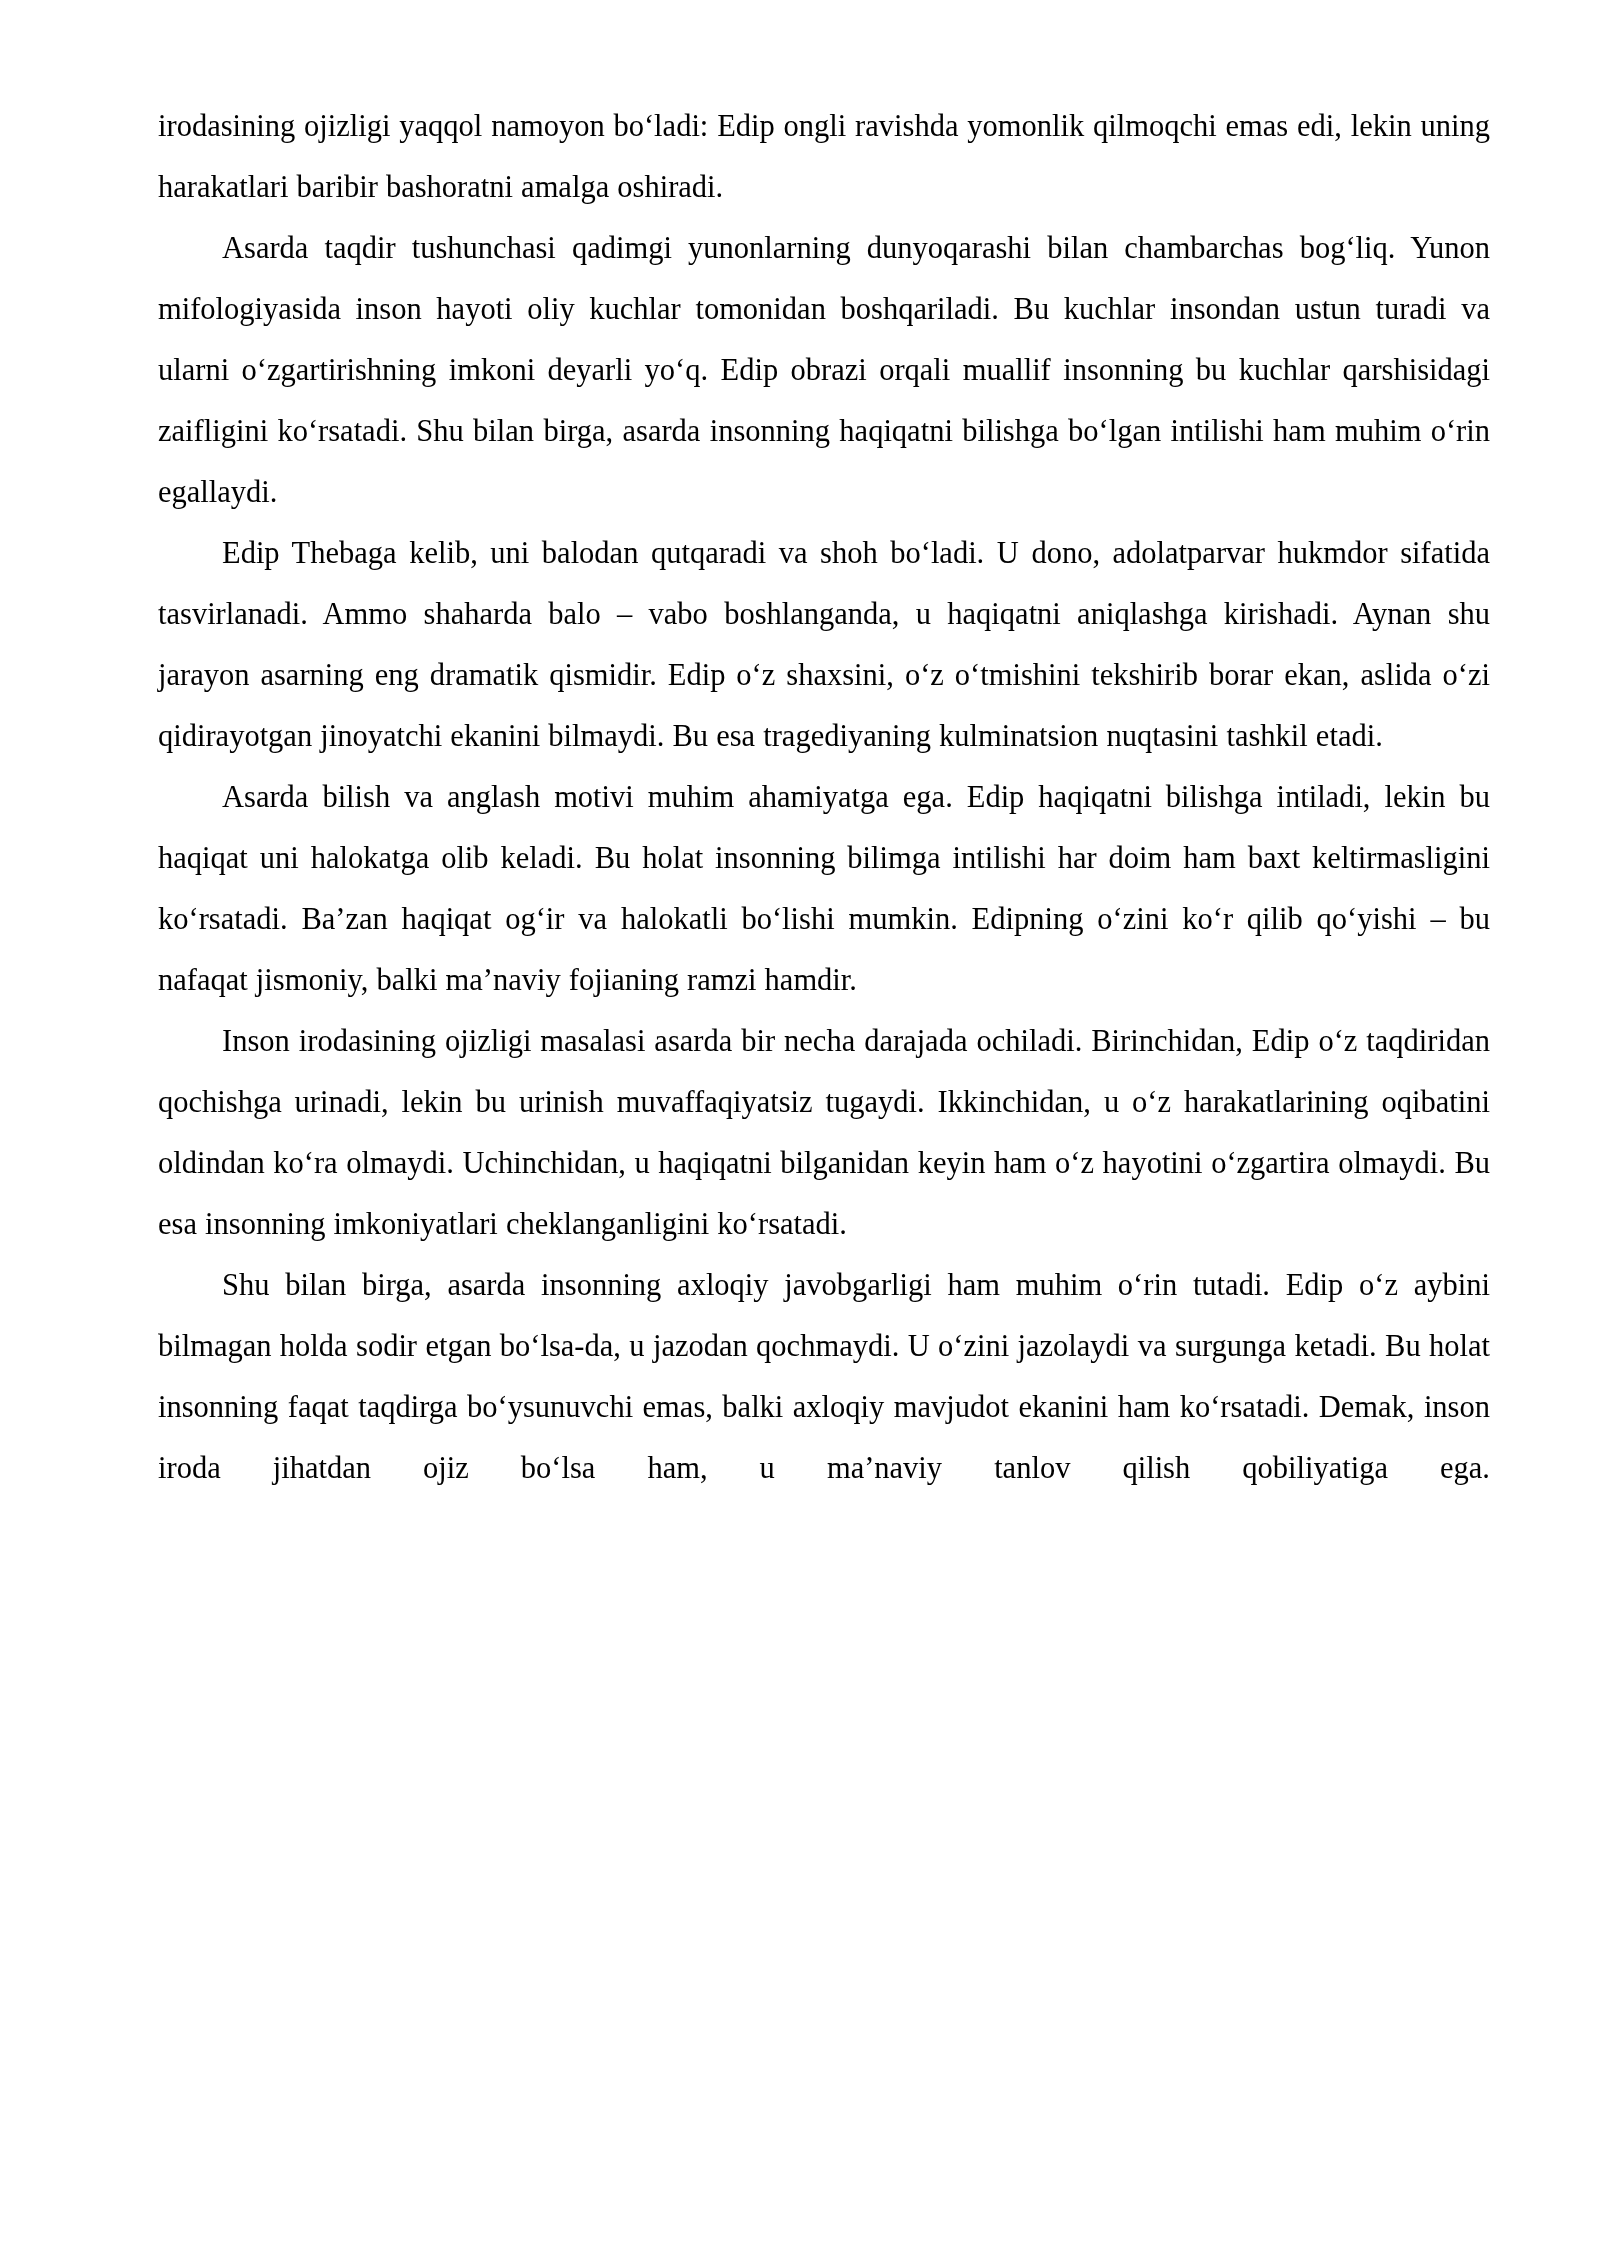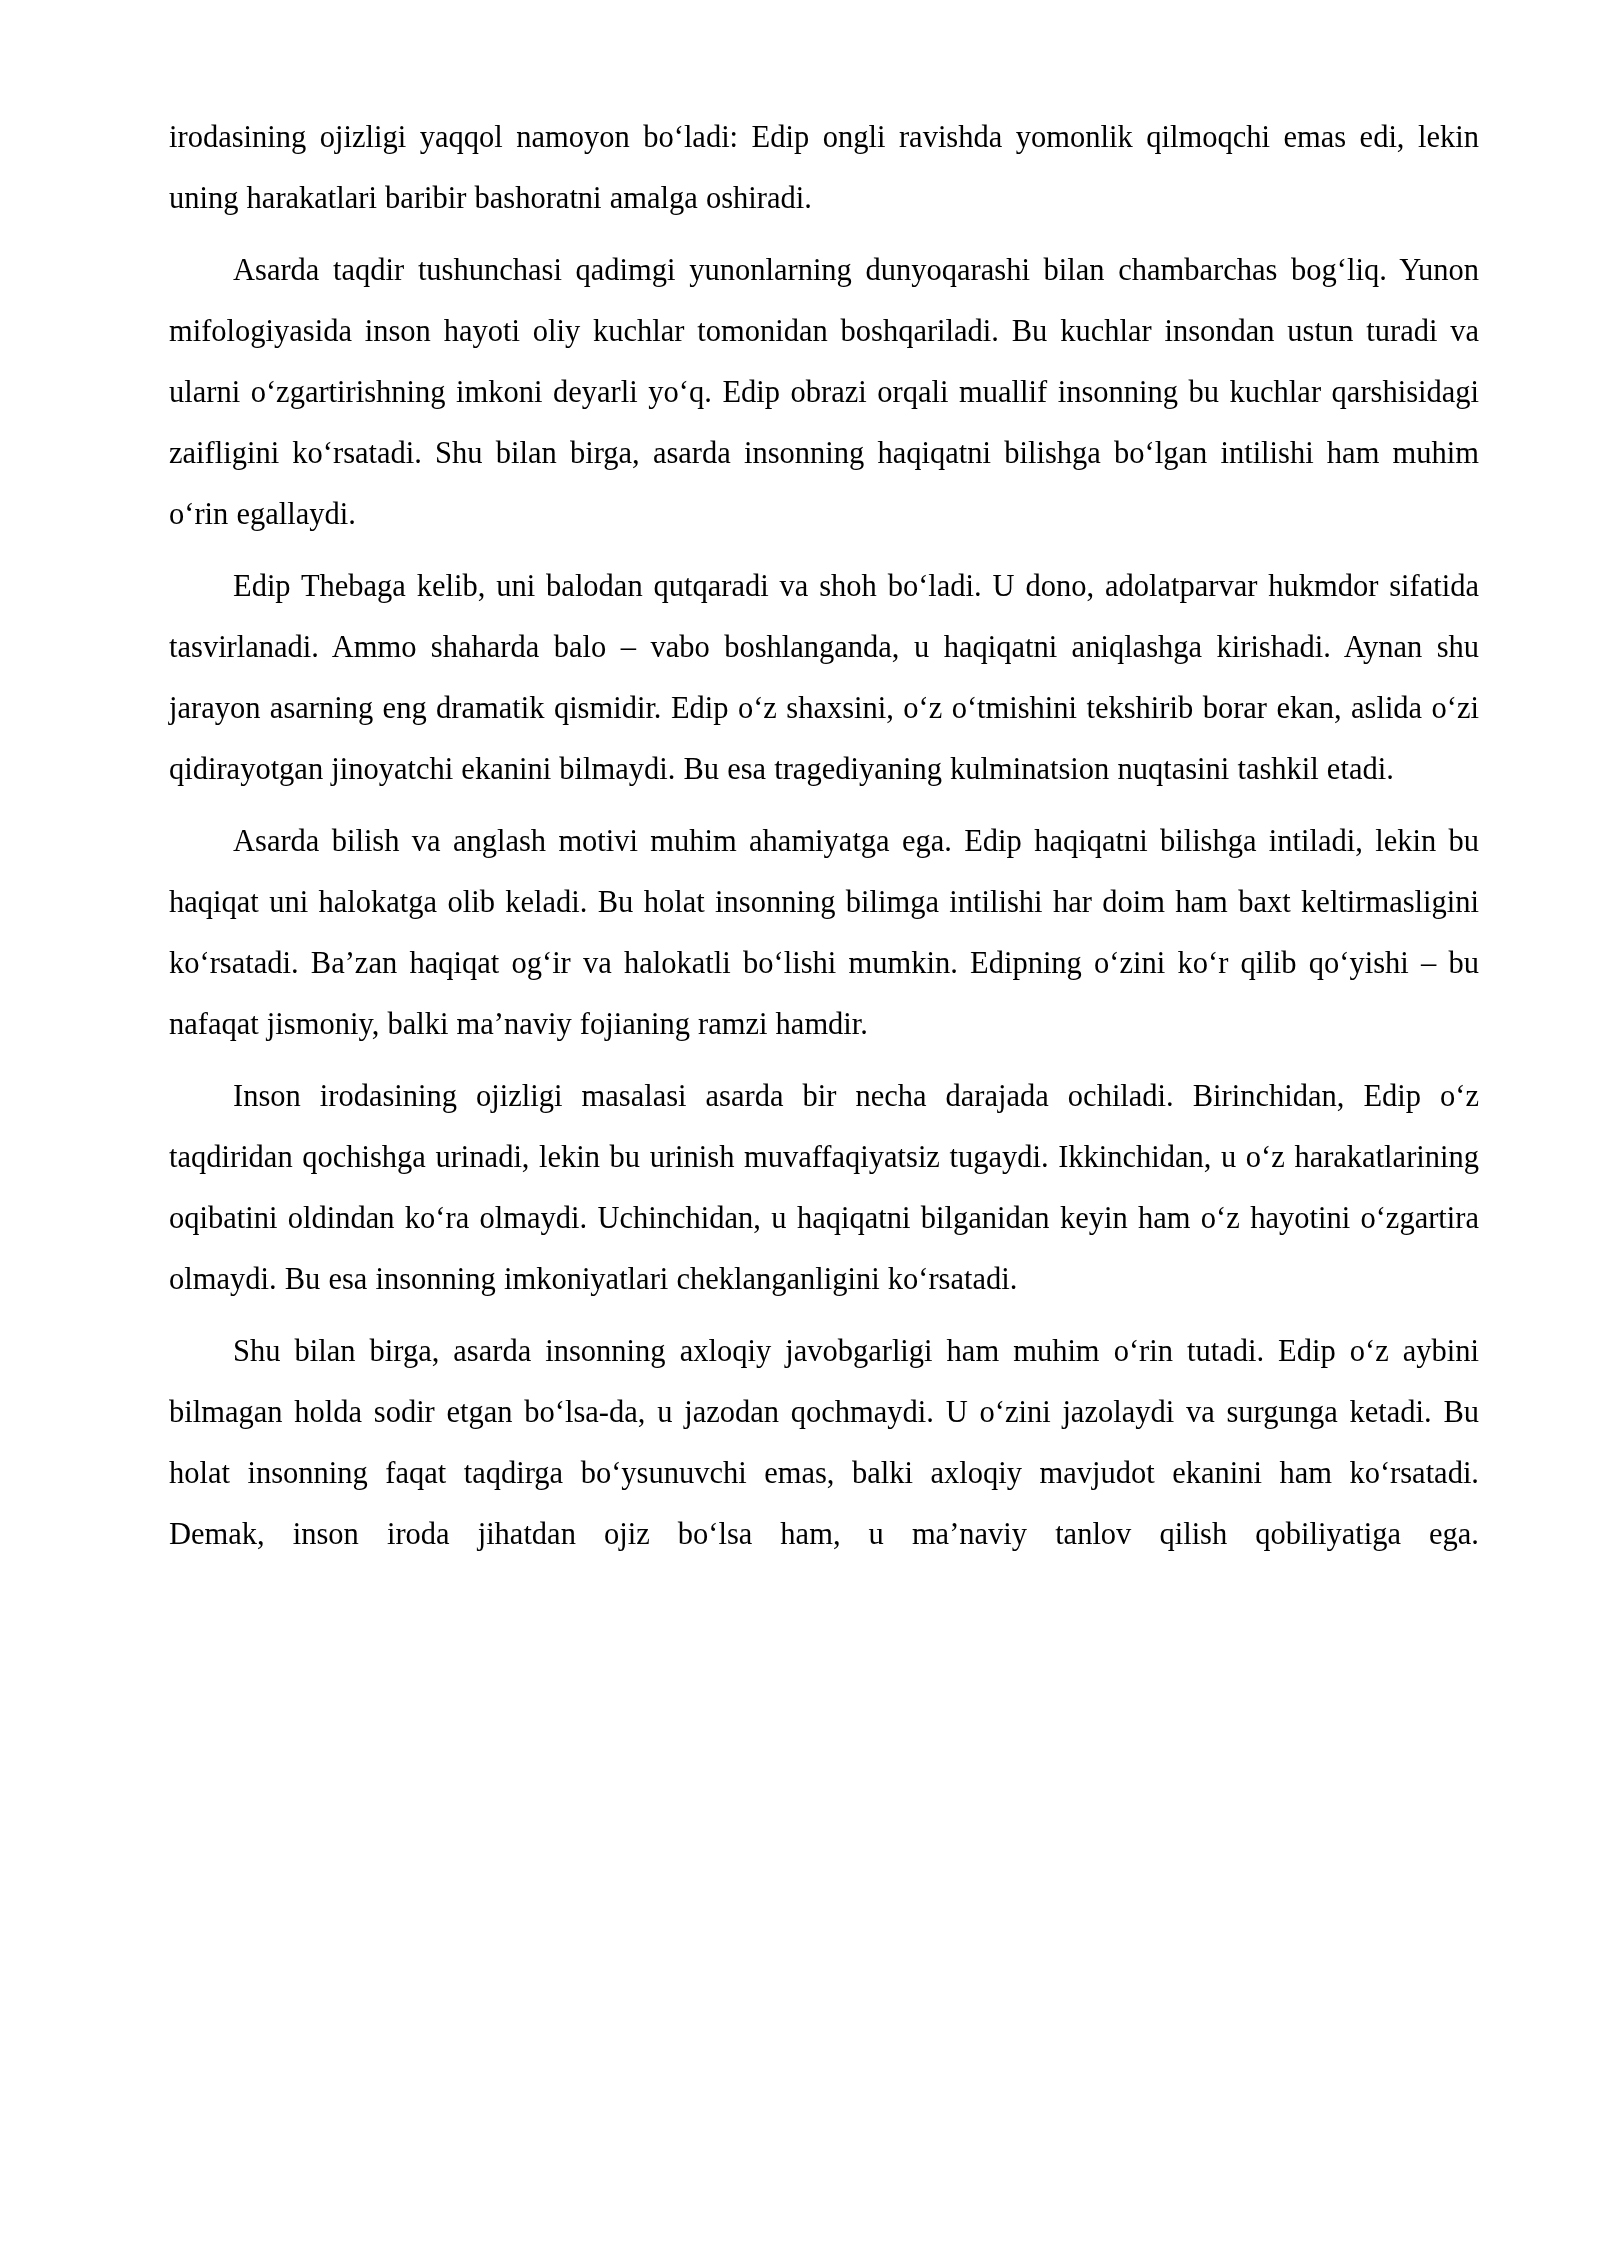--- a/index.html
+++ b/index.html
@@ -19,21 +19,21 @@
     width: 1600px;
     height: 2262px;
     background: #ffffff;
     box-sizing: border-box;
     padding: 96px 110px 0 158px;
   }
   .doc-body {
     width: 1332px;
   }
   p.para {
-    margin: 11px;
+    margin: 0;
     padding: 0;
     text-align: justify;
     text-justify: inter-word;
     font-size: 30.5px;
     line-height: 61px;
     text-indent: 0;
     word-spacing: 0.5px;
     hyphens: none;
   }
   p.para.indented {

